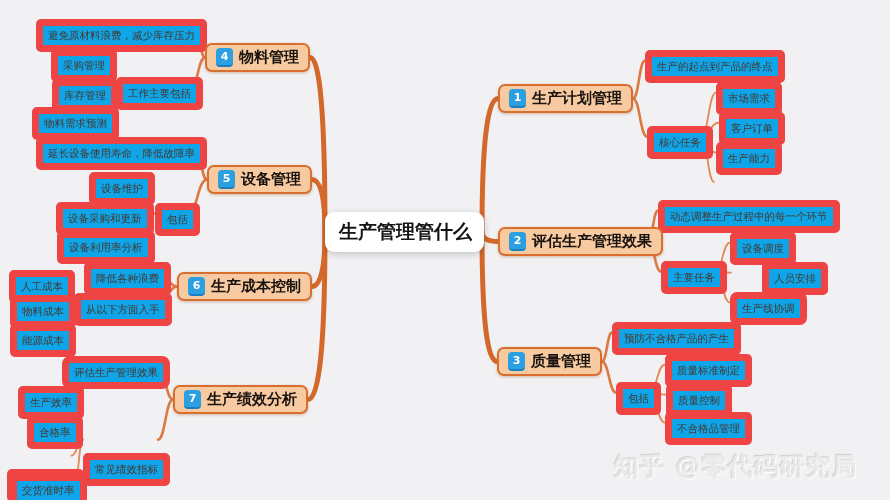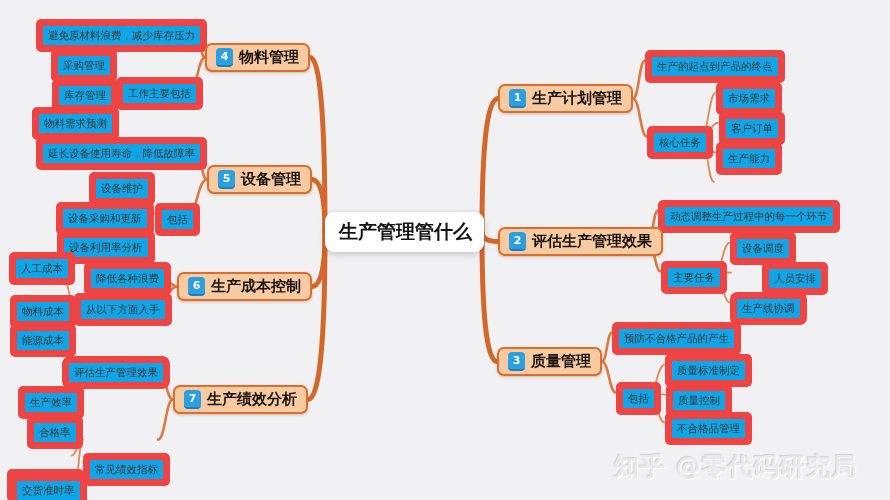--- a/index.html
+++ b/index.html
@@ -123,21 +123,21 @@
   <div class="node sub" id="c40" style="left:89px;top:172px;">设备维护</div>
   <div class="node sub" id="c41" style="left:56px;top:202px;">设备采购和更新</div>
   <div class="node sub" id="c42" style="left:57px;top:231px;">设备利用率分析</div>
 
   <div class="node main" id="b5" style="left:177px;top:272px;">
     <span class="badge">6</span>
     <span>生产成本控制</span>
   </div>
   <div class="node sub" id="d5" style="left:84px;top:262px;">降低各种浪费</div>
   <div class="node sub" id="g5" style="left:74px;top:293px;">从以下方面入手</div>
-  <div class="node sub" id="c50" style="left:9px;top:252px;">人工成本</div>
+  <div class="node sub" id="c50" style="left:9px;top:270px;">人工成本</div>
   <div class="node sub" id="c51" style="left:10px;top:295px;">物料成本</div>
   <div class="node sub" id="c52" style="left:10px;top:324px;">能源成本</div>
 
   <div class="node main" id="b6" style="left:173px;top:385px;">
     <span class="badge">7</span>
     <span>生产绩效分析</span>
   </div>
   <div class="node sub" id="d6" style="left:62px;top:356px;border-radius:8px;">评估生产管理效果</div>
   <div class="node sub" id="g6" style="left:83px;top:453px;">常见绩效指标</div>
   <div class="node sub" id="c60" style="left:18px;top:386px;">生产效率</div>

